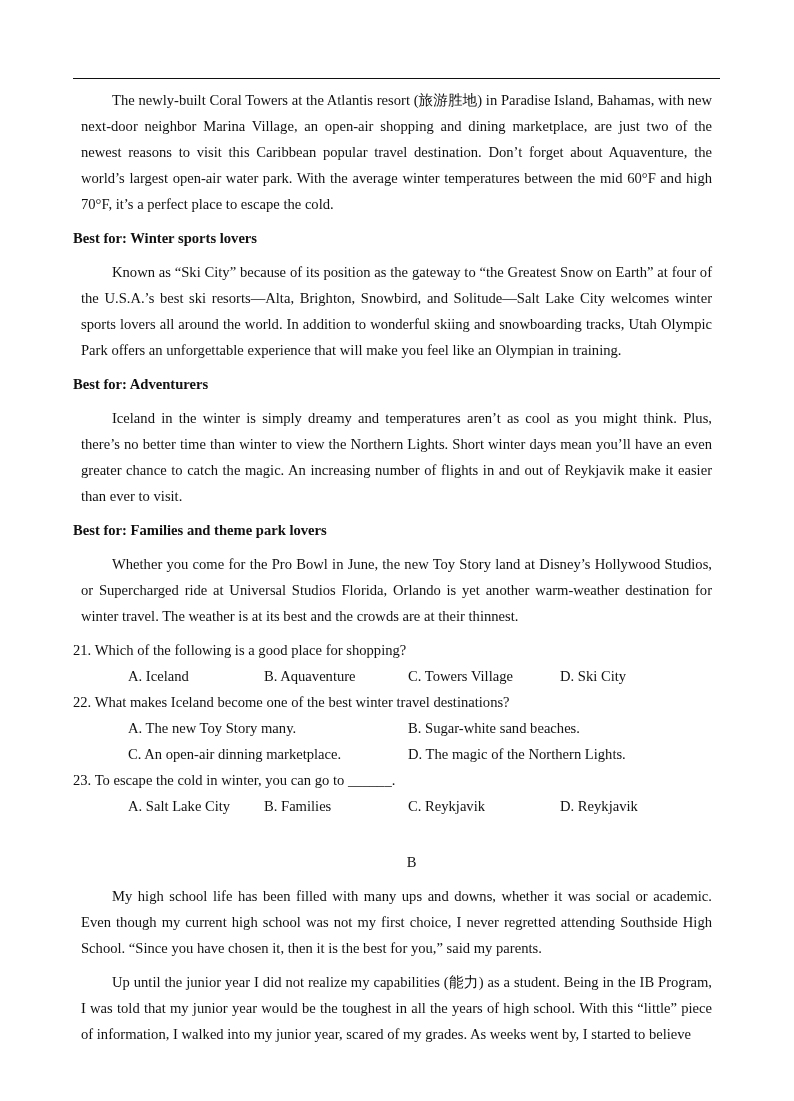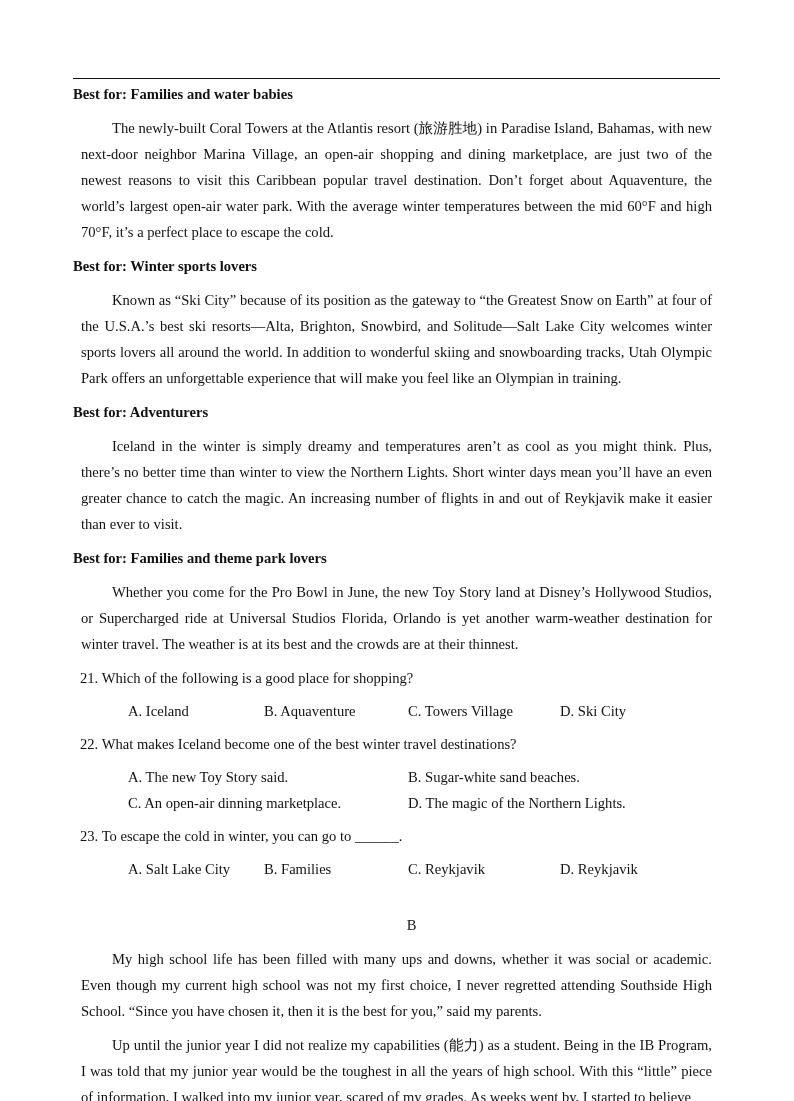--- a/index.html
+++ b/index.html
@@ -13,41 +13,40 @@
     font-size: 14.6px; line-height: 26px;
   }
   .rule {
     height: 0; border-top: 1.6px solid #111111; margin-bottom: 2px;
   }
   .heading { font-weight: bold; white-space: nowrap; }
   .para {
     text-indent: 31px; text-align: justify; text-align-last: left;
     margin: 8px;
   }
-  .question { margin: 7px; white-space: nowrap; }
+  .question { margin: 0; white-space: nowrap; }
   .options { position: relative; height: 26px; }
   .opt { position: absolute; top: 0; white-space: nowrap; margin-left: 32px; }
   .options.four .opt:nth-child(1) { left: 23px; }
   .options.four .opt:nth-child(2) { left: 159px; }
   .options.four .opt:nth-child(3) { left: 303px; }
   .options.four .opt:nth-child(4) { left: 455px; }
   .options.two .opt:nth-child(1) { left: 23px; }
   .options.two .opt:nth-child(2) { left: 303px; }
   .gap { height: 26px; }
   .section-label { text-align: center; height: 26px; margin-top: 4px; padding-left: 30px; }
 </style>
 </head>
 <body>
 
 <div class="page">
   <div class="rule"></div>
 
   <div>
     <div>
-      <div class="heading">Best for: Families and water babies</div>
       <p class="para">The newly-built Coral Towers at the Atlantis resort (旅游胜地) in Paradise Island, Bahamas, with new next-door neighbor Marina Village, an open-air shopping and dining marketplace, are just two of the newest reasons to visit this Caribbean popular travel destination. Don’t forget about Aquaventure, the world’s largest open-air water park. With the average winter temperatures between the mid 60°F and high 70°F, it’s a perfect place to escape the cold.</p>
     </div>
     <div>
       <div class="heading">Best for: Winter sports lovers</div>
       <p class="para">Known as “Ski City” because of its position as the gateway to “the Greatest Snow on Earth” at four of the U.S.A.’s best ski resorts—Alta, Brighton, Snowbird, and Solitude—Salt Lake City welcomes winter sports lovers all around the world. In addition to wonderful skiing and snowboarding tracks, Utah Olympic Park offers an unforgettable experience that will make you feel like an Olympian in training.</p>
     </div>
     <div>
       <div class="heading">Best for: Adventurers</div>
       <p class="para">Iceland in the winter is simply dreamy and temperatures aren’t as cool as you might think. Plus, there’s no better time than winter to view the Northern Lights. Short winter days mean you’ll have an even greater chance to catch the magic. An increasing number of flights in and out of Reykjavik make it easier than ever to visit.</p>
     </div>
@@ -63,21 +62,21 @@
       <span class="opt">A. Iceland</span>
       <span class="opt">B. Aquaventure</span>
       <span class="opt">C. Towers Village</span>
       <span class="opt">D. Ski City</span>
     </div>
   </div>
 
   <div>
     <p class="question">22. What makes Iceland become one of the best winter travel destinations?</p>
     <div class="options two">
-      <span class="opt">A. The new Toy Story said.</span>
+      <span class="opt">A. The new Toy Story many.</span>
       <span class="opt">B. Sugar-white sand beaches.</span>
     </div>
     <div class="options two">
       <span class="opt">C. An open-air dinning marketplace.</span>
       <span class="opt">D. The magic of the Northern Lights.</span>
     </div>
   </div>
 
   <div>
     <p class="question">23. To escape the cold in winter, you can go to ______.</p>

